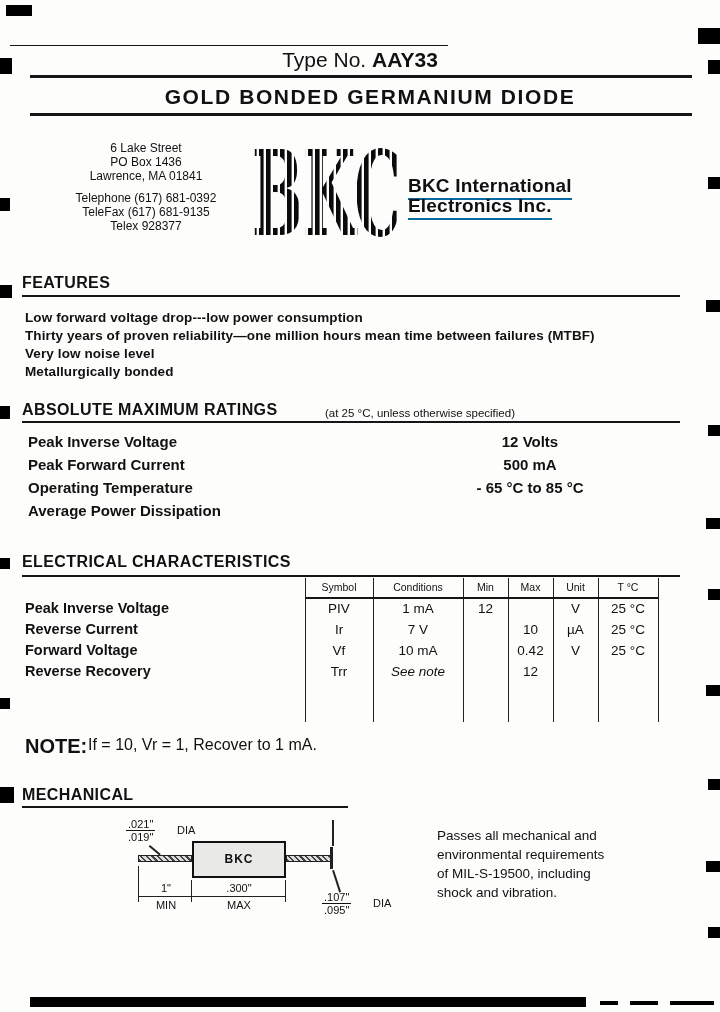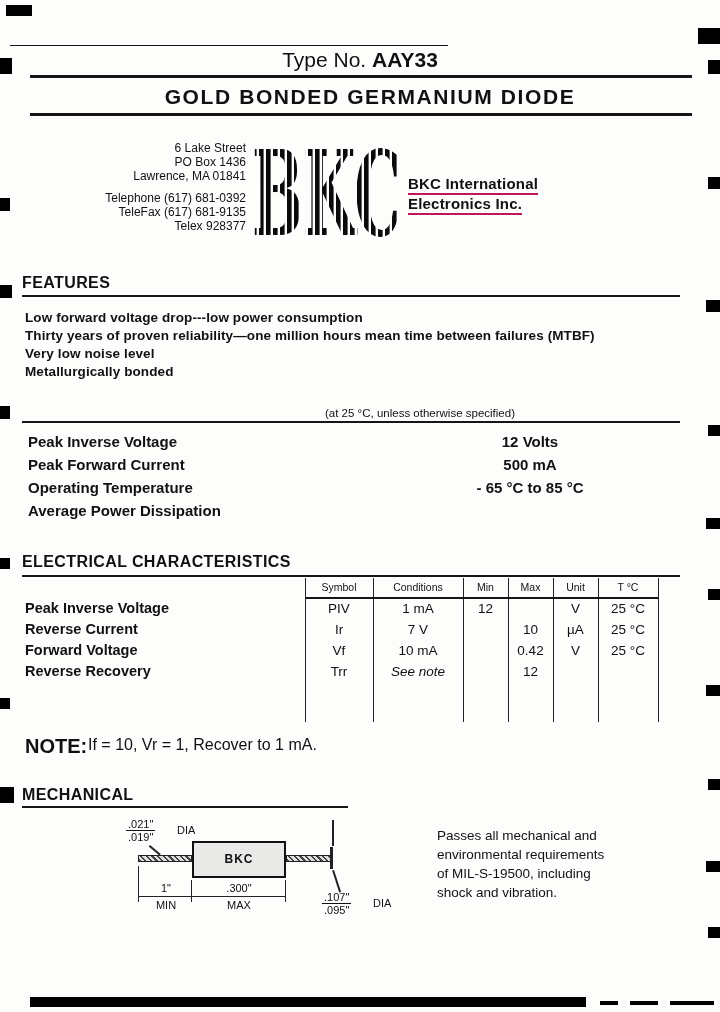--- a/index.html
+++ b/index.html
@@ -12,24 +12,24 @@
   }
   .abs { position:absolute; }
   .rule { position:absolute; background:#161616; }
   .mark { position:absolute; background:#000; }
   .b { font-weight:bold; }
 
   .type-line { position:absolute; top:48px; left:0; width:720px; text-align:center; font-size:21px; }
   .doc-title { position:absolute; top:85px; left:10px; width:720px; text-align:center;
                font-weight:bold; font-size:21px; letter-spacing:1.6px; }
 
-  .addr { position:absolute; left:46px; width:200px; text-align:right; font-size:12px; line-height:14px; }
-
-  .cname { position:absolute; left:408px; font-weight:bold; font-size:15px;
-           border-bottom:2px solid #be185d; padding-bottom:1px; letter-spacing:0.2px; }
+  .addr { position:absolute; left:46px; width:200px; text-align:center; font-size:12px; line-height:14px; }
+
+  .cname { position:absolute; left:408px; font-weight:bold; font-size:19px;
+           border-bottom:2px solid #0369a1; padding-bottom:1px; letter-spacing:0.2px; }
 
   .h { position:absolute; font-weight:bold; font-size:16px; letter-spacing:0.4px; }
   .hnote { position:absolute; font-size:11.5px; }
 
   .feat { position:absolute; left:25px; font-weight:bold; font-size:13.5px; letter-spacing:0.1px; }
 
   .ratlabel { position:absolute; left:28px; font-weight:bold; font-size:15px; }
   .ratvalue { position:absolute; left:430px; width:200px; text-align:center; font-weight:bold; font-size:15px; }
 
   .vline { position:absolute; top:578px; width:1px; height:144px; background:#222; }
@@ -118,20 +118,21 @@
   <div class="cname" style="top:175px">BKC International</div>
   <div class="cname" style="top:195px">Electronics Inc.</div>
 
   <div class="h" style="left:22px;top:274px">FEATURES</div>
   <div class="rule" style="left:22px;top:295px;width:658px;height:2px"></div>
   <div class="feat" style="top:328px">Thirty years of proven reliability—one million hours mean time between failures (MTBF)</div>
   <div class="feat" style="top:310px">Low forward voltage drop---low power consumption</div>
   <div class="feat" style="top:346px">Very low noise level</div>
   <div class="feat" style="top:364px">Metallurgically bonded</div>
 
+  <div class="h" style="left:22px;top:401px">ABSOLUTE MAXIMUM RATINGS</div>
   <div class="hnote" style="left:325px;top:407px">(at 25 °C, unless otherwise specified)</div>
   <div class="rule" style="left:22px;top:421px;width:658px;height:2px"></div>
 
   <div class="ratlabel" style="top:433px">Peak Inverse Voltage</div>
   <div class="ratvalue" style="top:433px">12 Volts</div>
   <div class="ratlabel" style="top:456px">Peak Forward Current</div>
   <div class="ratvalue" style="top:456px">500 mA</div>
   <div class="ratlabel" style="top:479px">Operating Temperature</div>
   <div class="ratvalue" style="top:479px">- 65 °C to 85 °C</div>
   <div class="ratlabel" style="top:502px">Average Power Dissipation</div>

